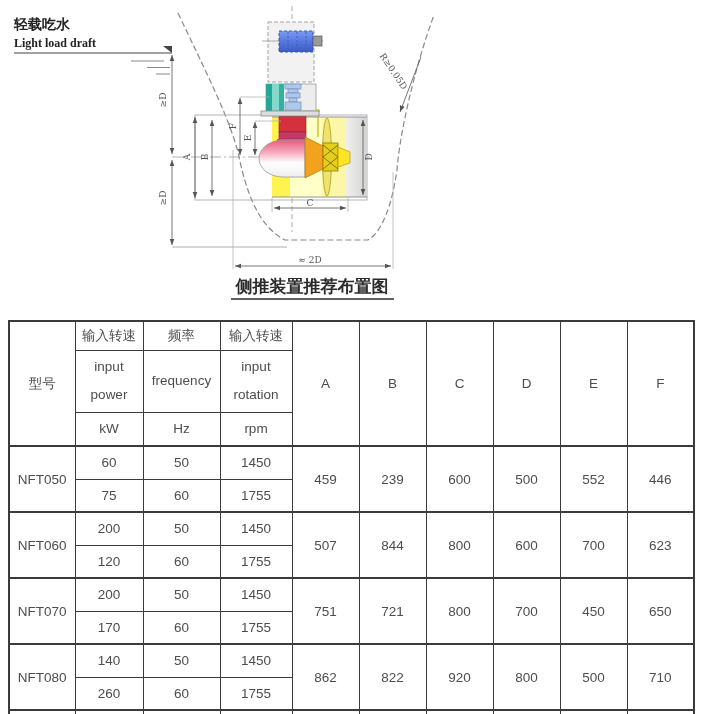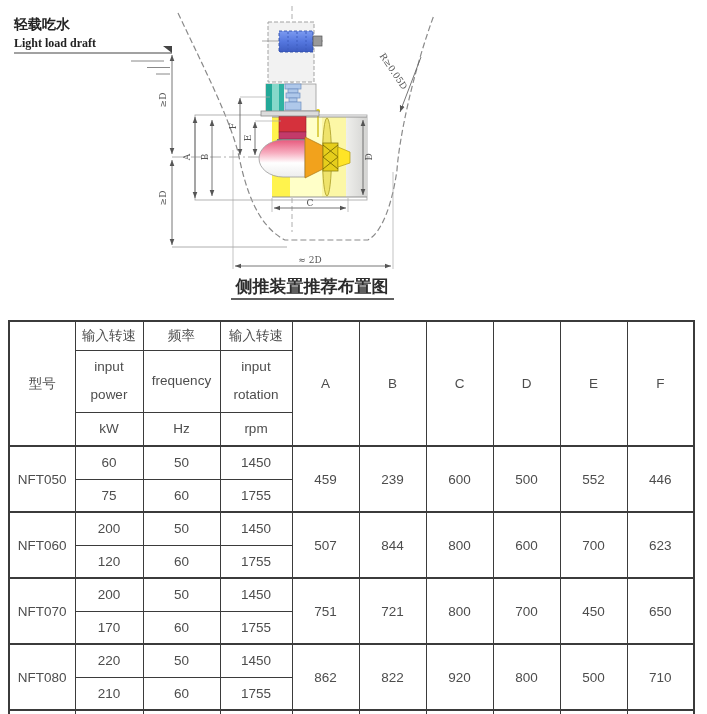--- a/index.html
+++ b/index.html
@@ -240,32 +240,32 @@
         <td rowspan="2">650</td>
       </tr>
       <tr class="dr">
         <td>170</td>
         <td>60</td>
         <td>1755</td>
       </tr>
 
       <tr class="dr group">
         <td rowspan="2">NFT080</td>
-        <td>220</td>
+        <td>140</td>
         <td>50</td>
         <td>1450</td>
         <td rowspan="2">862</td>
         <td rowspan="2">822</td>
         <td rowspan="2">920</td>
         <td rowspan="2">800</td>
         <td rowspan="2">500</td>
         <td rowspan="2">710</td>
       </tr>
       <tr class="dr">
-        <td>210</td>
+        <td>260</td>
         <td>60</td>
         <td>1755</td>
       </tr>
 
       <tr class="partial">
         <td></td>
           <td></td>
           <td></td>
           <td></td>
           <td></td>

